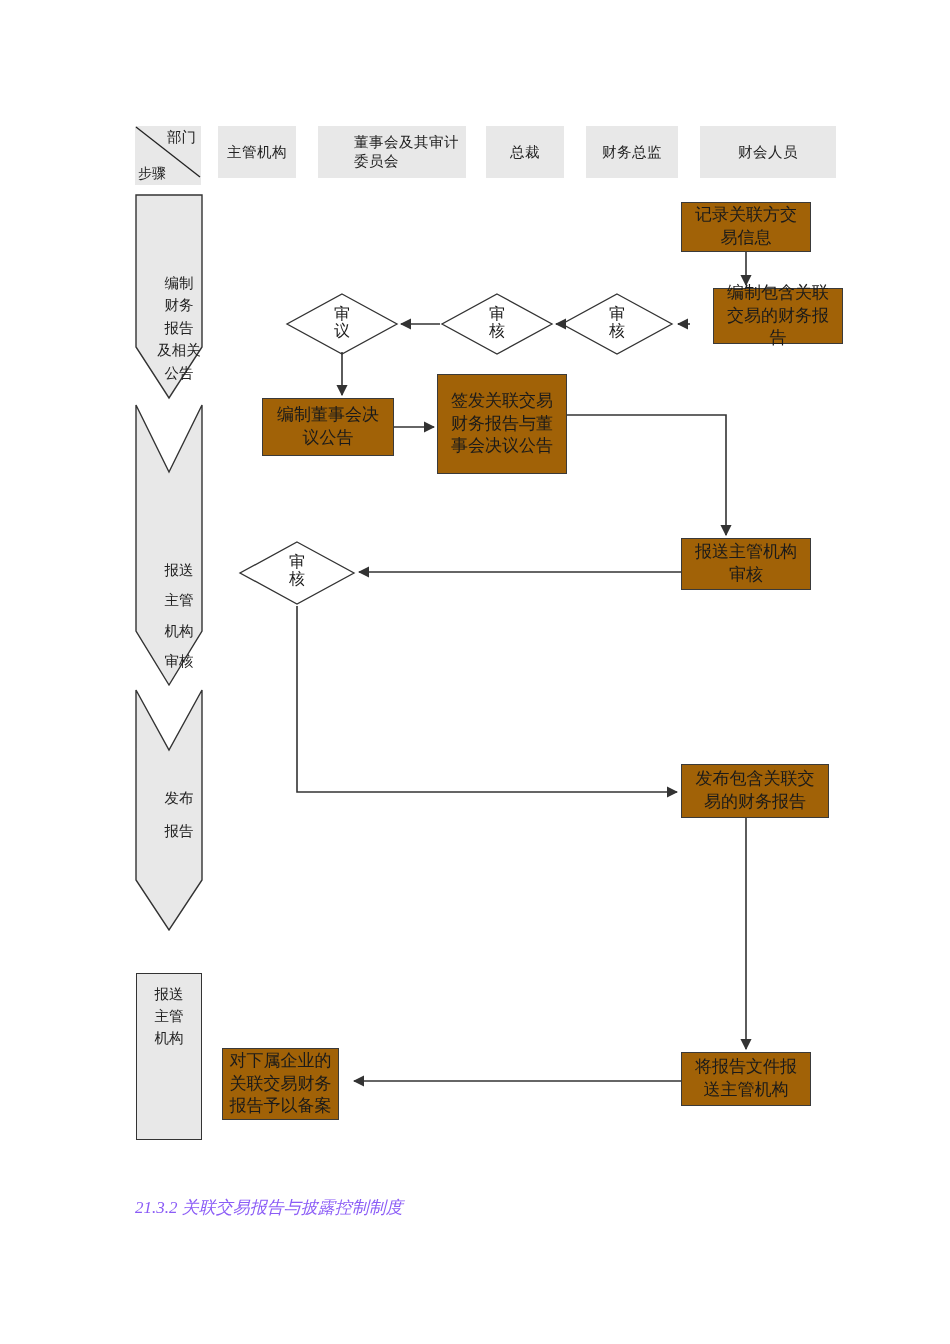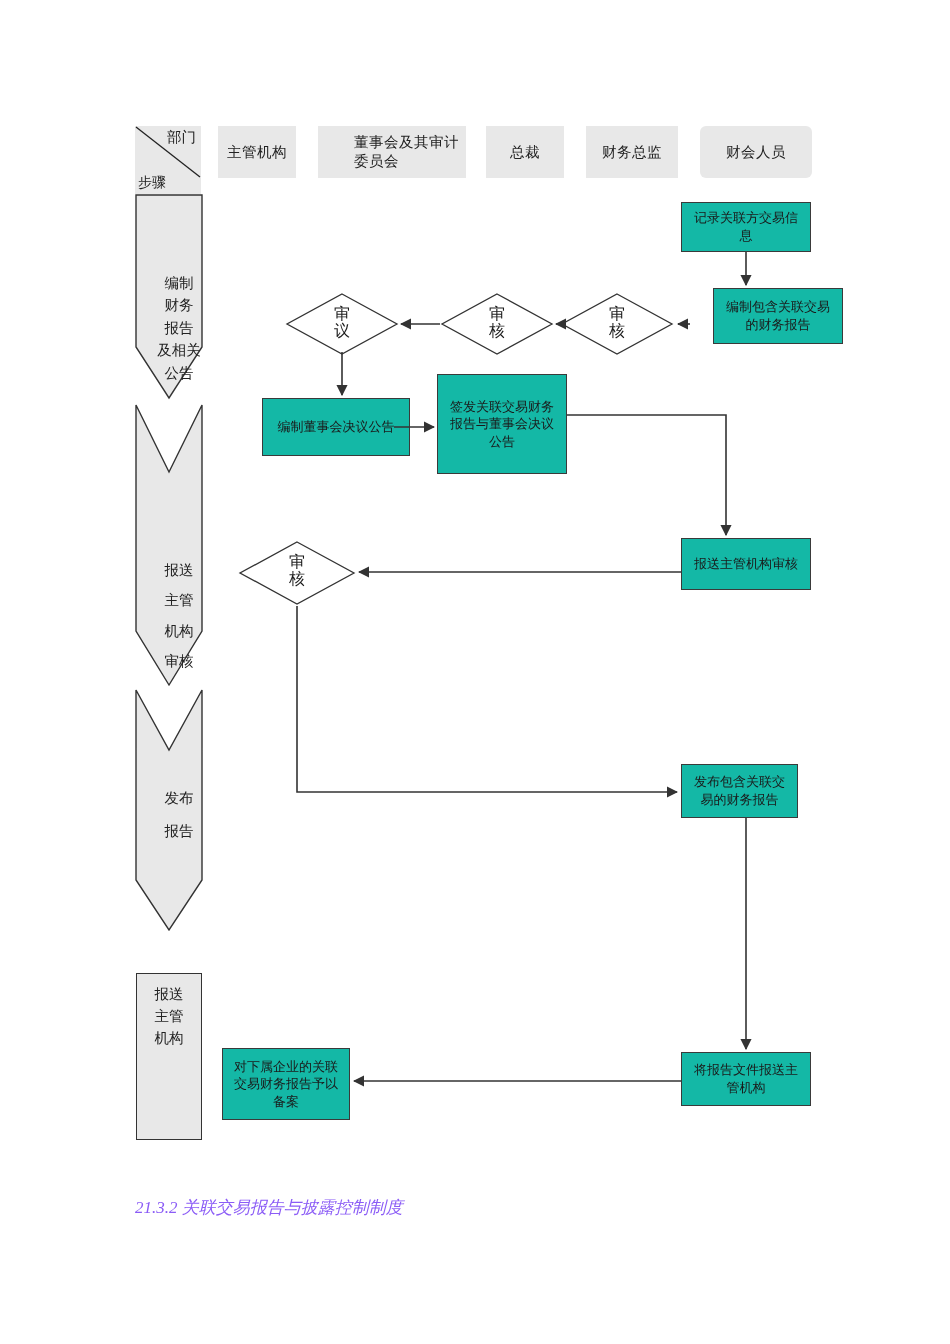--- a/index.html
+++ b/index.html
@@ -61,28 +61,28 @@
     position: absolute;
     font-size: 14.5px;
     line-height: 1.55;
     text-align: center;
     color: #222;
     white-space: nowrap;
   }
   
   .node {
     position: absolute;
-    background: #14b8a6;
+    background: #a16207;
     border: 1.4px solid #3a3a3a;
     box-sizing: border-box;
     display: flex;
     align-items: center;
     justify-content: center;
     text-align: center;
-    font-size: 13px;
+    font-size: 17px;
     line-height: 1.35;
     color: #1a1a1a;
     padding: 2px 6px;
   }
   
   .dia {
     position: absolute;
   }
   .dia-label {
     position: absolute;
@@ -97,33 +97,33 @@
     position: absolute;
     font-size: 17px;
     color: #8b5cf6;
     white-space: nowrap;
     font-style: italic;
   }
 </style>
 </head>
 <body>
 
-<div class="hdr-corner" style="left:135px; top:126px; width:66px; height:68px;">
+<div class="hdr-corner" style="left:135px; top:126px; width:66px; height:59px;">
   <svg width="66" height="52" style="position:absolute;left:0;top:0;">
     <line x1="1" y1="1" x2="65" y2="51" stroke="#222" stroke-width="1.3"></line>
   </svg>
   <span class="corner-dept">部门</span>
   <span class="corner-step">步骤</span>
 </div>
 
 <div class="hdr" style="left:218px; top:126px; width:78px; height:52px;">主管机构</div>
 <div class="hdr" style="left:318px; top:126px; width:148px; height:52px;padding-left:36px;">董事会及其审计委员会</div>
 <div class="hdr" style="left:486px; top:126px; width:78px; height:52px;">总裁</div>
 <div class="hdr" style="left:586px; top:126px; width:92px; height:52px;">财务总监</div>
-<div class="hdr" style="left:700px; top:126px; width:112px; height:52px;border-radius:6px;">财会人员</div>
+<div class="hdr" style="left:700px; top:126px; width:136px; height:52px;">财会人员</div>
 
 <div class="chev" style="left:136px; top:195px; width:66px; height:205px;
             clip-path: polygon(0 0, 100% 0, 100% 74%, 50% 100%, 0 74%);"></div>
 <svg width="70" height="209" style="position:absolute;left:134px;top:193px;">
   <polygon points="2,2 68,2 68,154 35,205 2,154" fill="none" stroke="#333" stroke-width="1.4"></polygon>
 </svg>
 <div class="chev-label" style="left:146px; top:272px; width:66px;">
   <span>编制</span><br>
   <span>财务</span><br>
   <span>报告</span><br>
@@ -157,31 +157,31 @@
 <div class="chev-label" style="left:143px; top:984px; width:52px; line-height:1.5;">
   <span>报送</span><br>
   <span>主管</span><br>
   <span>机构</span>
 </div>
 
 <div class="node" style="left:681px; top:202px; width:130px; height:50px;">记录关联方交易信息</div>
 
 <div class="node" style="left:681px; top:288px; width:130px; height:56px;margin-left:32px;">编制包含关联交易的财务报告</div>
 
-<div class="node" style="left:262px; top:398px; width:148px; height:58px;">编制董事会决议公告</div>
+<div class="node" style="left:262px; top:398px; width:132px; height:58px;">编制董事会决议公告</div>
 
 <div class="node" style="left:437px; top:374px; width:130px; height:100px;">签发关联交易财务报告与董事会决议公告</div>
 
 <div class="node" style="left:681px; top:538px; width:130px; height:52px;">报送主管机构审核</div>
 
-<div class="node" style="left:681px; top:764px; width:117px; height:54px;">发布包含关联交易的财务报告</div>
+<div class="node" style="left:681px; top:764px; width:148px; height:54px;">发布包含关联交易的财务报告</div>
 
 <div class="node" style="left:681px; top:1052px; width:130px; height:54px;">将报告文件报送主管机构</div>
 
-<div class="node" style="left:222px; top:1048px; width:128px; height:72px;text-align:center;">对下属企业的关联交易财务报告予以备案</div>
+<div class="node" style="left:222px; top:1048px; width:117px; height:72px;text-align:center;">对下属企业的关联交易财务报告予以备案</div>
 
 <div class="dia" style="left:560px; top:292px;">
   <svg width="114" height="64">
     <polygon points="57,2 112,32 57,62 2,32" fill="#fff" stroke="#333" stroke-width="1.3"></polygon>
   </svg>
   <div class="dia-label" style="left:47px; top:14px;">
     <span>审核</span>
   </div>
 </div>
 

